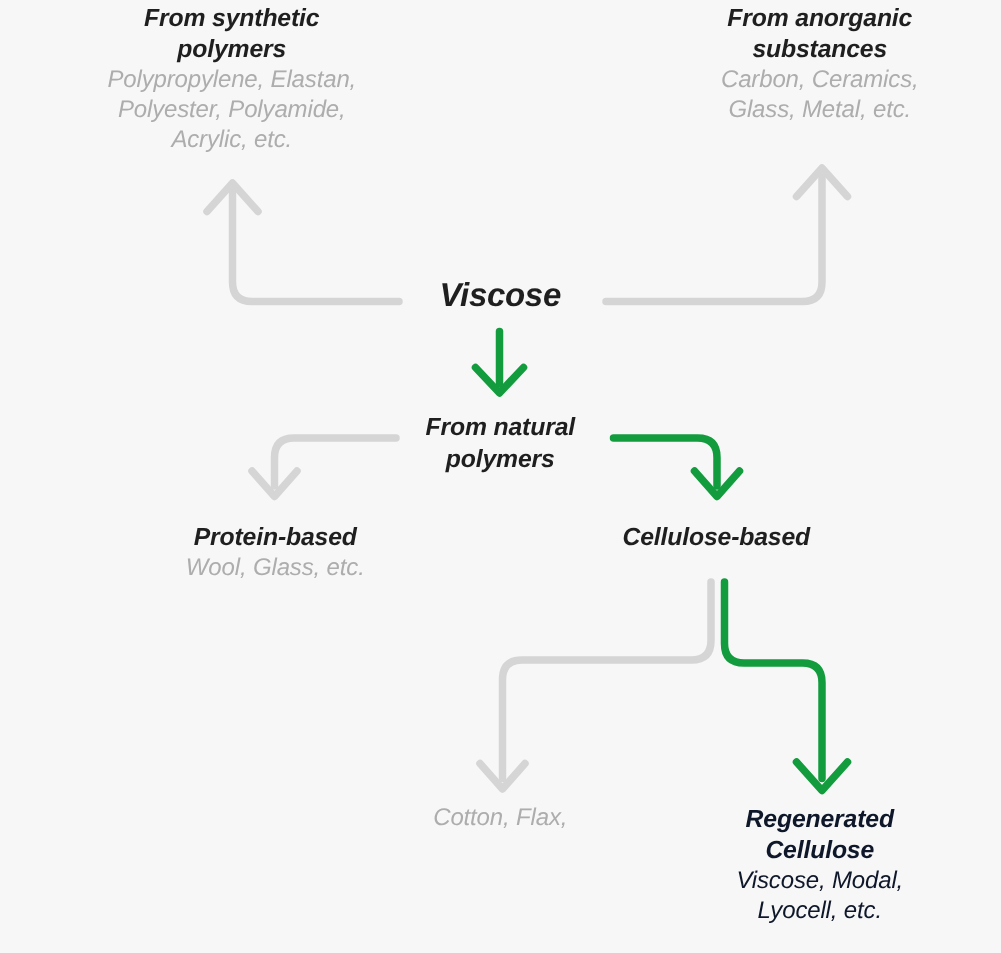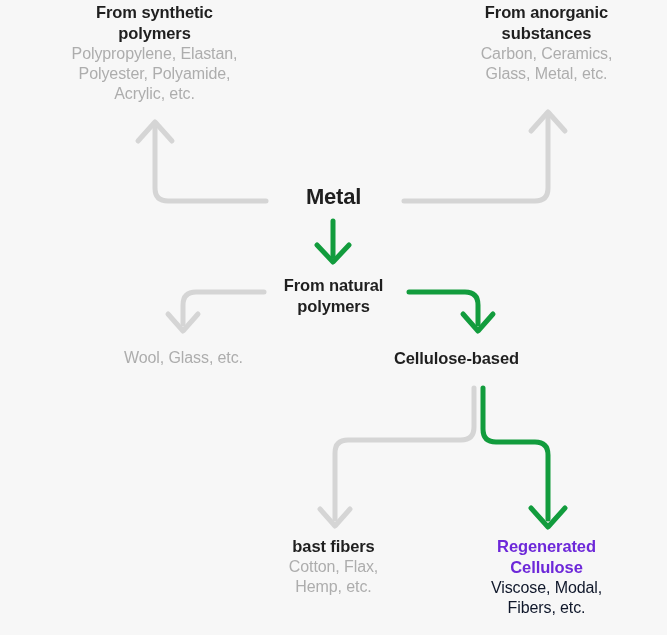--- a/index.html
+++ b/index.html
@@ -13,20 +13,21 @@
     position: relative;
     overflow: hidden;
     font-family: "Liberation Sans", sans-serif;
     -webkit-font-smoothing: antialiased;
   }
   #diagram-root {
     position: absolute;
     inset: 0;
     width: 667px;
     height: 635px;
+    font-style: italic;
   }
   .arrow-layer {
     position: absolute;
     left: 0;
     top: 0;
     width: 667px;
     height: 635px;
     pointer-events: none;
   }
   .node {
@@ -47,30 +48,30 @@
     color: #adadad;
     letter-spacing: -0.1px;
     display: block;
   }
   .node.root .title {
     font-size: 22px;
     font-weight: bold;
     color: #1f1f1f;
     letter-spacing: -0.2px;
   }
-  .node.green .title { color: #6d28d9; }
+  .node.green .title { color: #0f172a; }
   .node.green .sub   { color: #0f172a; }
 
   
   #node-synthetic   { left: 29px;  top: 2px;   width: 251px; }
   #node-anorganic   { left: 421px; top: 2px;   width: 251px; }
   #node-fibers      { left: 233px; top: 183px; width: 201px; }
   #node-natural     { left: 233px; top: 275px; width: 201px; }
   #node-protein     { left: 83px;  top: 348px; width: 201px; }
-  #node-cellulose   { left: 356px; top: 348px; width: 201px; }
+  #node-cellulose   { left: 377px; top: 348px; width: 201px; }
   #node-cotton      { left: 233px; top: 536px; width: 201px; }
   #node-regen       { left: 446px; top: 536px; width: 201px; }
 </style>
 </head>
 <body>
 
 <div id="diagram-root">
 
   <svg class="arrow-layer" viewBox="0 0 667 635" width="667" height="635" fill="none" xmlns="http://www.w3.org/2000/svg">
 
@@ -119,42 +120,41 @@
   </div>
 
   <div class="node" id="node-anorganic">
     <span class="title">From anorganic</span>
     <span class="title">substances</span>
     <span class="sub">Carbon, Ceramics,</span>
     <span class="sub">Glass, Metal, etc.</span>
   </div>
 
   <div class="node root" id="node-fibers">
-    <span class="title">Metal</span>
+    <span class="title">Viscose</span>
   </div>
 
   <div class="node" id="node-natural">
     <span class="title">From natural</span>
     <span class="title">polymers</span>
   </div>
 
   <div class="node" id="node-protein">
+    <span class="title">Protein-based</span>
     <span class="sub">Wool, Glass, etc.</span>
   </div>
 
   <div class="node" id="node-cellulose">
     <span class="title">Cellulose-based</span>
   </div>
 
   <div class="node" id="node-cotton">
-    <span class="title">bast fibers</span>
     <span class="sub">Cotton, Flax,</span>
-    <span class="sub">Hemp, etc.</span>
   </div>
 
   <div class="node green" id="node-regen">
     <span class="title">Regenerated</span>
     <span class="title">Cellulose</span>
     <span class="sub">Viscose, Modal,</span>
-    <span class="sub">Fibers, etc.</span>
+    <span class="sub">Lyocell, etc.</span>
   </div>
 
 </div>
 
 </body></html>

